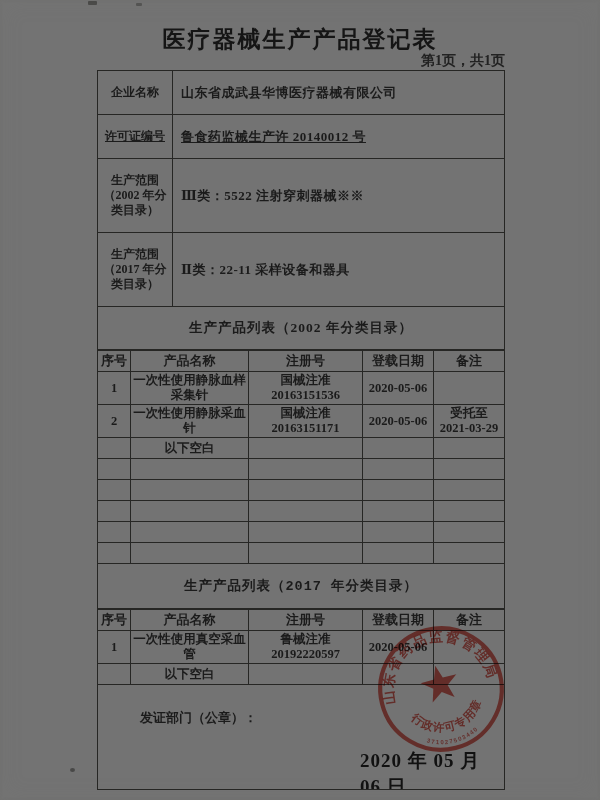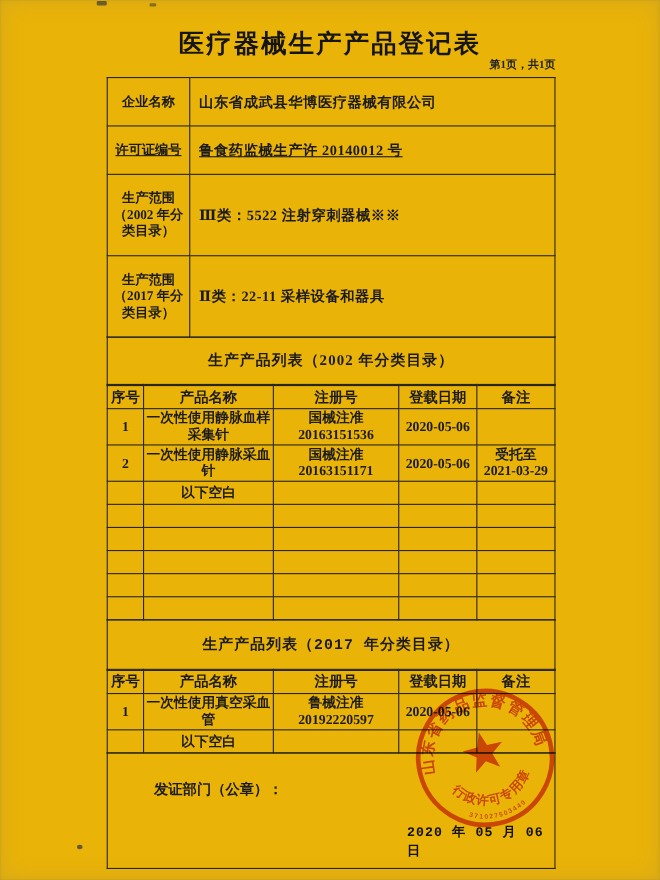--- a/index.html
+++ b/index.html
@@ -1,33 +1,33 @@
 <!DOCTYPE html>
 <html><head>
 <meta charset="utf-8">
 <style>
   * { margin:0; padding:0; box-sizing:border-box; }
   html,body { width:600px; height:800px; background:#ffffff; }
   body { font-family:"Liberation Serif","DejaVu Serif",serif; color:#1c1c1c; position:relative; overflow:hidden; }
   .page {
-    position:absolute; inset:0; background:#eab308;
+    position:absolute; inset:0; background:#737373;
     box-shadow: inset 0 0 22px rgba(120,120,115,0.18), inset 0 0 3px rgba(100,100,95,0.25);
   }
   .speck { position:absolute; background:#3a3a38; border-radius:1px; }
   .speck.s1 { left:88px; top:1px; width:9px; height:4px; opacity:.7; }
   .speck.s2 { left:136px; top:3px; width:6px; height:3px; opacity:.55; }
   .speck.s3 { left:70px; top:768px; width:5px; height:4px; opacity:.75; border-radius:50%; }
 
   .doc-title {
     position:absolute; top:24px; left:0; width:600px; text-align:center;
     font-size:23px; font-weight:bold; letter-spacing:2px; color:#151515;
   }
   .page-indicator {
     position:absolute; top:52px; left:97px; width:408px; text-align:right;
-    font-size:10px; font-weight:bold; color:#222;
+    font-size:14px; font-weight:bold; color:#222;
   }
 
   .main-table-wrap { position:absolute; left:97px; top:70px; width:408px; }
   table { width:100%; border-collapse:collapse; table-layout:fixed; }
   table + table { margin-top:-1.5px; }
   td, th {
     border:1.5px solid #262624; font-weight:bold; color:#1b1b1b;
     vertical-align:middle; overflow:hidden;
   }
   
@@ -44,21 +44,21 @@
   .prod th { font-size:13px; height:22px; padding:1px; }
   .prod td { font-size:12.5px; text-align:center; line-height:1.2; padding:1px 2px; }
   .prod .rowA td { height:30px; }
   .prod .rowB td { height:31px; }
   .prod .blank td { height:21px; }
   .prod .empty td { height:21px; }
 
   
   .footer-cell { height:105px; position:relative;margin-top:24px; }
   .issuer-label { position:absolute; left:42px; top:24px; font-size:13px; font-weight:bold; }
-  .issue-date { position:absolute; left:272px; top:63px; font-size:12px; font-weight:bold; letter-spacing:1px; color:#111;font-family:Liberation Mono, monospace; }
+  .issue-date { position:absolute; left:262px; top:63px; font-size:19px; font-weight:bold; letter-spacing:1px; color:#111; }
 
   
   .seal {
     position:absolute; left:372px; top:620px; width:138px; height:138px;
     transform:rotate(-14deg); mix-blend-mode:multiply; opacity:0.92; z-index:5;
     pointer-events:none;
   }
 </style>
 </head>
 <body>

